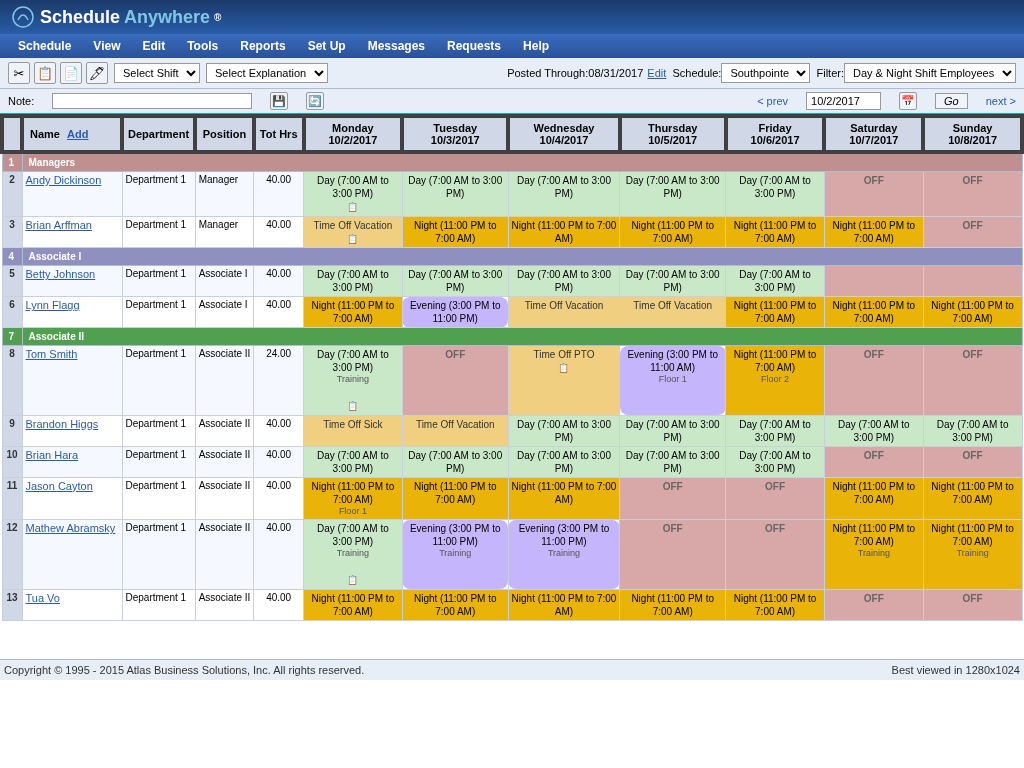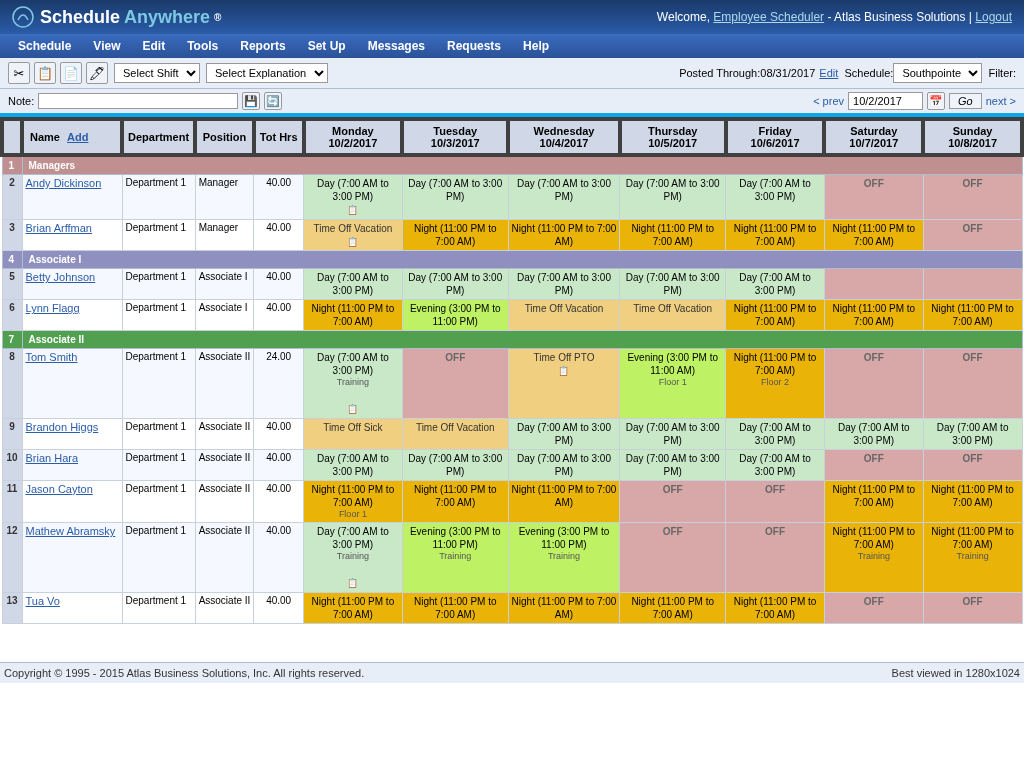--- a/index.html
+++ b/index.html
@@ -119,21 +119,21 @@
       color: #fff;
       padding: 3px 6px;
     }
 
     .row-even { background: #f5f8ff; }
     .row-odd { background: #ffffff; }
 
     
     .shift-day { background: #c8e8c8; }
     .shift-night { background: #eab308; }
-    .shift-evening { background: #bef264; }
+    .shift-evening { background: #c4b5fd; border-radius: 8px; }
     .shift-off { background: #d8a8a8; color: #666; text-align: center; font-weight: bold; margin-left: 8px; }
     .shift-timeoff { background: #f0d080; color: #333; }
     .shift-empty { background: #d8a8a8; }
 
     .shift-cell {
       font-size: 10px;
       line-height: 1.3;
       text-align: center;
       padding: 2px;
     }
@@ -179,27 +179,20 @@
 
 <div class="top-header">
   <div class="logo">
     <svg width="22" height="22" viewBox="0 0 22 22" style="margin-right:2px">
       <circle cx="11" cy="11" r="10" fill="none" stroke="#7ec8e3" stroke-width="1.5"></circle>
       <path d="M6 14 Q11 4 16 14" fill="none" stroke="#7ec8e3" stroke-width="1.5"></path>
     </svg>
     <span style="color:#fff;">Schedule </span>
     <span class="anywhere">Anywhere</span>
     <span class="reg">®</span>
-  </div>
-  <div class="top-right">
-    <span>Welcome,</span>
-    <a>Employee Scheduler</a>
-    <span> </span>
-    <span>- Atlas Business Solutions |</span>
-    <a>Logout</a>
   </div>
 </div>
 
 <div class="nav-bar">
   <span class="nav-item">Schedule</span>
   <span class="nav-item">View</span>
   <span class="nav-item">Edit</span>
   <span class="nav-item">Tools</span>
   <span class="nav-item">Reports</span>
   <span class="nav-item">Set Up</span>
@@ -225,24 +218,27 @@
     <span>Posted Through: </span>
     <span>08/31/2017</span>
     <a style="color:#2a5ca8;text-decoration:underline;cursor:pointer;margin-left:4px;">Edit</a>
     &nbsp;&nbsp;
     <span>Schedule:</span>
     <select>
       <option>Southpointe</option>
     </select>
     &nbsp;&nbsp;
     <span>Filter:</span>
+    <select>
+      <option>Day &amp; Night Shift Employees</option>
+    </select>
   </div>
 </div>
 
-<div style="display:flex; align-items:center; background:#e8eef8; border-bottom:4px solid #0ea5e9; padding:3px 8px; gap:4px; font-size:11px;">
+<div style="display:flex; align-items:center; background:#e8eef8; border-bottom:1px solid #0ea5e9; padding:3px 8px; gap:18px; font-size:11px;">
   <span>Note:</span>
   <input type="text" style="width: 200px; border: 1px solid rgb(153, 153, 153); padding: 1px 4px; font-size: 11px;">
   <div class="tool-icon" style="width:18px;height:18px;font-size:11px;">💾</div>
   <div class="tool-icon" style="width:18px;height:18px;font-size:11px;">🔄</div>
   <span style="flex:1"></span>
   <a style="color:#2a5ca8;text-decoration:none;cursor:pointer;">&lt; prev</a>
   <input type="text" value="10/2/2017" style="width: 75px; border: 1px solid rgb(153, 153, 153); padding: 2px 4px; font-size: 11px;">
   <div class="tool-icon" style="width:18px;height:18px;font-size:11px;">📅</div>
   <button style="padding:1px 8px; font-size:11px; cursor:pointer; border:1px solid #999; background:#f0f4fa;font-style:italic;">Go</button>
   <a style="color:#2a5ca8;text-decoration:none;cursor:pointer;">next &gt;</a>

